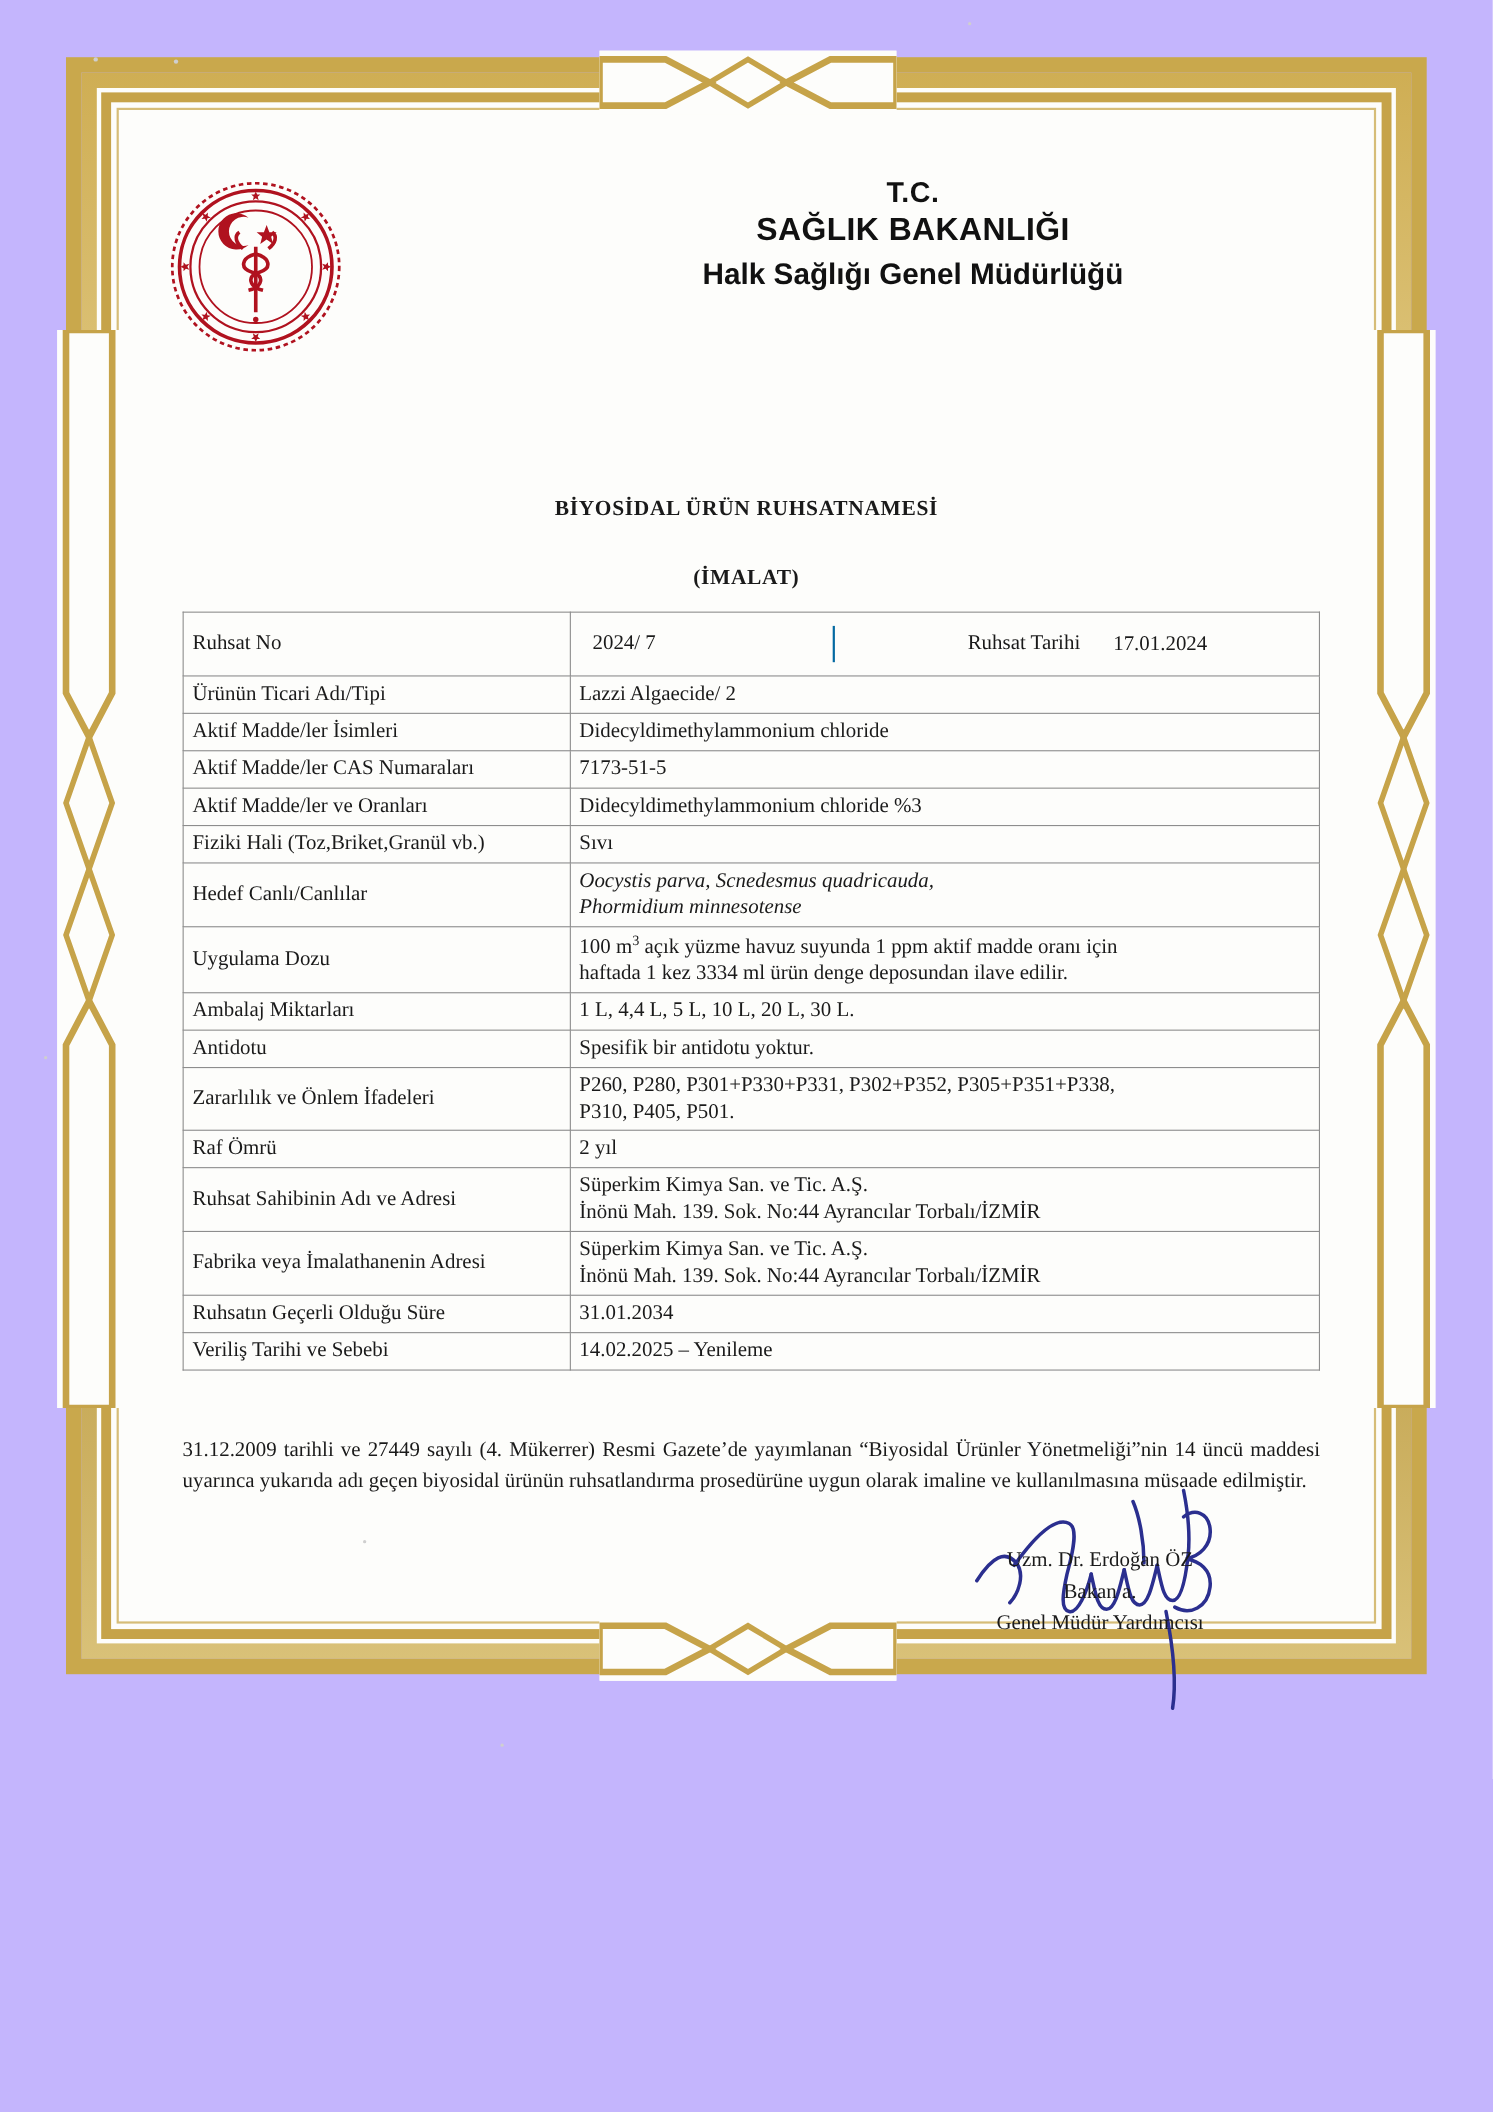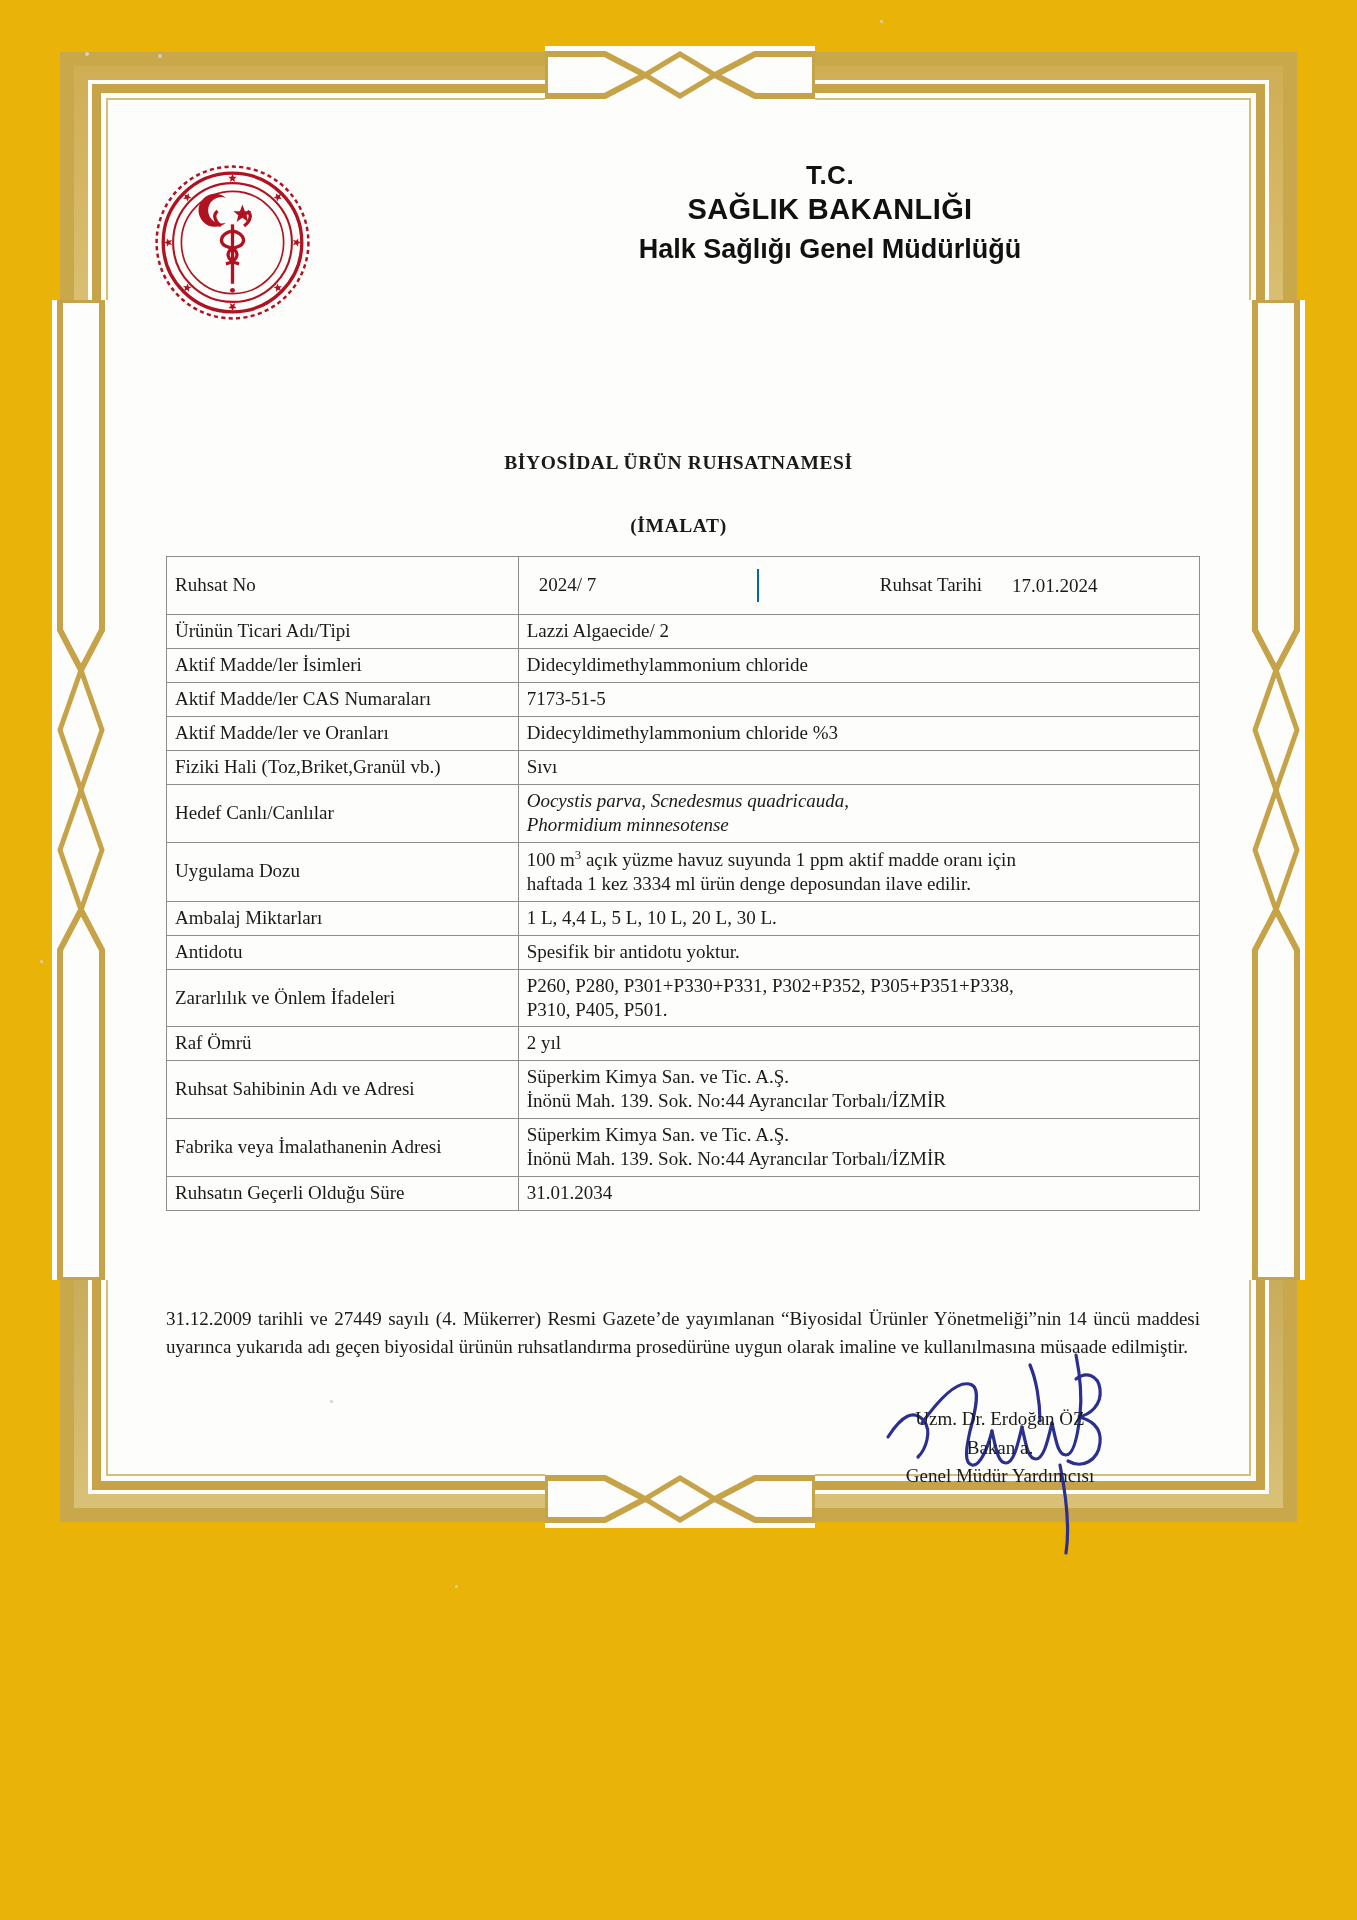--- a/index.html
+++ b/index.html
@@ -13,21 +13,21 @@
     font-family: "Liberation Serif", serif;
     color: #1a1a1a;
     position: relative;
     overflow: hidden;
   }
 
   
   .page {
     position: absolute;
     inset: 0;
-    background: #eab308;
+    background: #c4b5fd;
   }
   .border-outer {
     position: absolute;
     left: 60px;
     top: 52px;
     width: 1237px;
     height: 1470px;
     border: 14px solid #c9a84c;
     box-sizing: border-box;
     background:
@@ -399,20 +399,24 @@
         <td class="label">Fabrika veya İmalathanenin Adresi</td>
         <td class="value">
           <div>Süperkim Kimya San. ve Tic. A.Ş.</div>
           <div>İnönü Mah. 139. Sok. No:44 Ayrancılar Torbalı/İZMİR</div>
         </td>
       </tr>
       <tr>
         <td class="label">Ruhsatın Geçerli Olduğu Süre</td>
         <td class="value">31.01.2034</td>
       </tr>
+      <tr>
+        <td class="label">Veriliş Tarihi ve Sebebi</td>
+        <td class="value">14.02.2025 – Yenileme</td>
+      </tr>
     </tbody>
   </table>
 
   <div class="closing">31.12.2009 tarihli ve 27449 sayılı (4. Mükerrer) Resmi Gazete’de yayımlanan “Biyosidal Ürünler Yönetmeliği”nin 14 üncü maddesi uyarınca yukarıda adı geçen biyosidal ürünün ruhsatlandırma prosedürüne uygun olarak imaline ve kullanılmasına müsaade edilmiştir.</div>
 
   <svg class="signature-svg" viewBox="0 0 260 230">
     <g fill="none" stroke="#2b2f8f" stroke-width="3.2" stroke-linecap="round">
       <path d="M8 92 C22 70 34 64 44 76 C52 86 46 104 38 112"></path>
       <path d="M42 78 C62 50 80 34 92 40 C100 44 96 64 90 86 C86 104 84 118 92 120 C100 122 108 102 112 86"></path>
       <path d="M112 86 C116 104 118 118 126 118 C134 118 138 98 142 82"></path>

